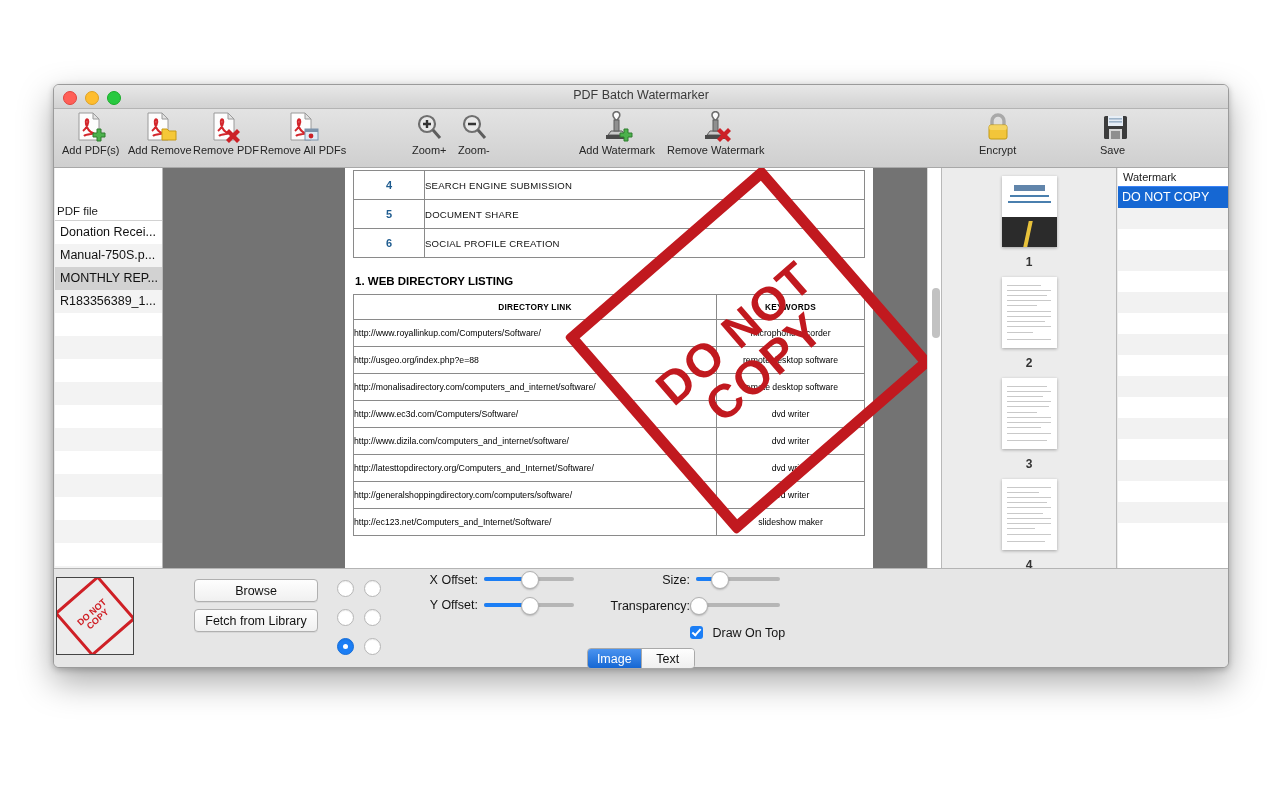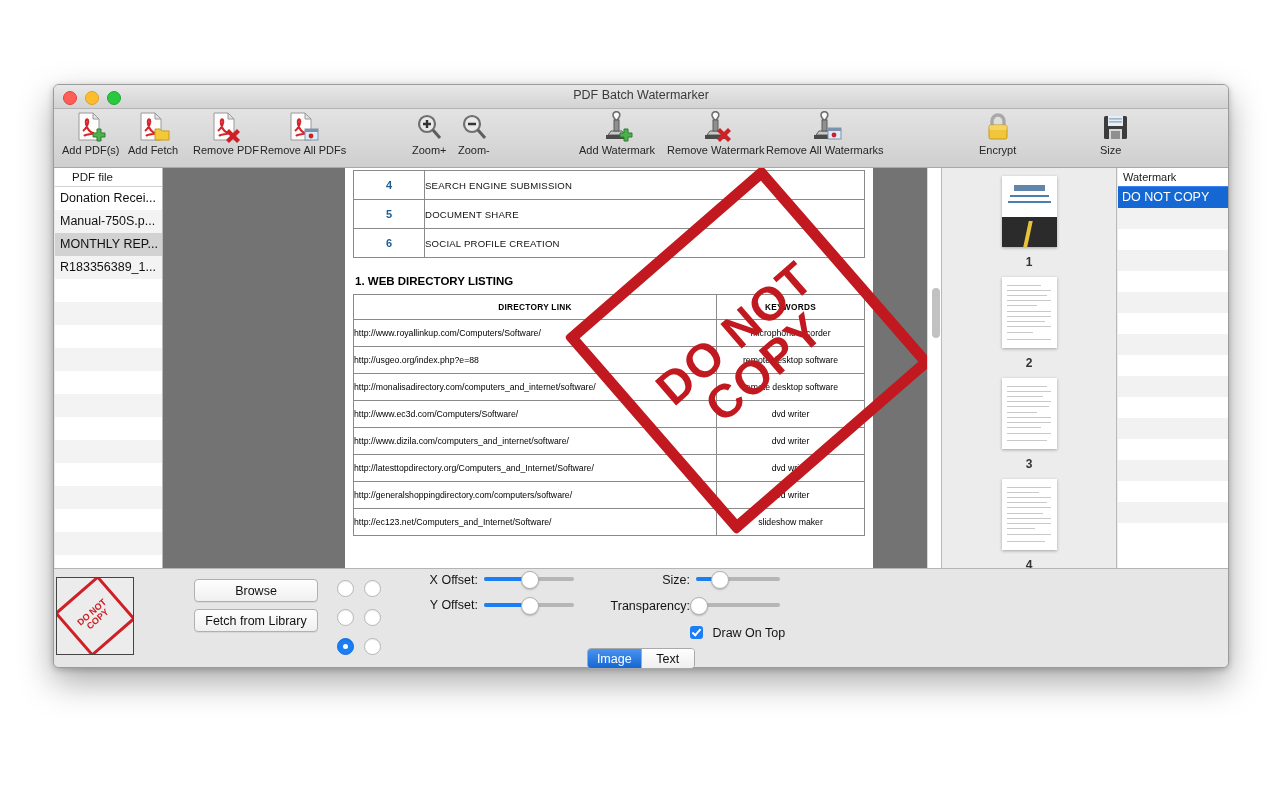--- a/index.html
+++ b/index.html
@@ -42,22 +42,22 @@
   .tb-label{font-size:11px;color:#262626;white-space:nowrap;margin-top:1px;}
   .tb-ico{height:32px;display:flex;align-items:flex-end;justify-content:center;}
   
   .main{position:relative;height:400px;background:#ececec;}
   
   .filelist{
     position:absolute;left:1px;top:0;width:107px;height:400px;
     background:#fff;border-right:1px solid #b9b9b9;overflow:hidden;
   }
   .fl-head{
-    height:18px;line-height:18px;padding-left:17px;font-size:11.5px;color:#1a1a1a;
-    background:#fff;border-bottom:1px solid #d2d2d2;
+    height:18px;line-height:18px;padding-left:2px;font-size:11.5px;color:#1a1a1a;
+    background:#fff;border-bottom:1px solid #d2d2d2;margin-top:34px;
   }
   .fl-row{
     height:23px;line-height:23px;padding-left:5px;font-size:12.5px;color:#111;
     white-space:nowrap;overflow:hidden;
   }
   .fl-row.alt{background:#f3f3f3;}
   .fl-row.sel{background:#d2d2d2;}
   
   .viewer{
     position:absolute;left:109px;top:0;right:285px;height:400px;background:#737373;
@@ -233,21 +233,21 @@
 
     <div class="tb-item" style="left:74px;">
       <div class="tb-ico">
         <svg width="34" height="32" viewBox="0 0 34 32">
           <path d="M5 2h14l6 6v21H5z" fill="#fdfdfd" stroke="#9a9a9a"></path>
           <path d="M19 2l6 6h-6z" fill="#e2e2e2" stroke="#9a9a9a"></path>
           <path d="M9 20c4-3 6-9 5-11s-3 0-2 4 4 8 7 9-7 1-9 3" fill="none" stroke="#d3252b" stroke-width="2.1"></path>
           <path d="M19 18h5l2 2h7v9H19z" fill="#f5c838" stroke="#c79a16"></path>
         </svg>
       </div>
-      <div class="tb-label">Add Fetch</div>
+      <div class="tb-label">Add Remove</div>
     </div>
 
     <div class="tb-item" style="left:139px;">
       <div class="tb-ico">
         <svg width="34" height="32" viewBox="0 0 34 32">
           <path d="M5 2h14l6 6v21H5z" fill="#fdfdfd" stroke="#9a9a9a"></path>
           <path d="M19 2l6 6h-6z" fill="#e2e2e2" stroke="#9a9a9a"></path>
           <path d="M9 20c4-3 6-9 5-11s-3 0-2 4 4 8 7 9-7 1-9 3" fill="none" stroke="#d3252b" stroke-width="2.1"></path>
           <path d="M20 18l4 4 4-4 3 3-4 4 4 4-3 3-4-4-4 4-3-3 4-4-4-4z" fill="#cc2127"></path>
         </svg>
@@ -310,34 +310,20 @@
           <path d="M14 4a3.4 3.4 0 016.8 0c0 2.6-2.1 3-2.3 5h-2.2c-.2-2-2.3-2.4-2.3-5z" fill="#fafafa" stroke="#6d6d6d" stroke-width="1.6"></path>
           <path d="M12 20h11l3 4H9z" fill="#c9c9c9" stroke="#5c5c5c"></path>
           <rect x="7" y="24" width="21" height="4" fill="#4a4a4a"></rect>
           <rect x="15" y="9" width="5" height="11" fill="#8f8f8f" stroke="#5c5c5c"></rect>
           <path d="M22 17l4 4 4-4 3 3-4 4 4 4-3 3-4-4-4 4-3-3 4-4-4-4z" fill="#cc2127"></path>
         </svg>
       </div>
       <div class="tb-label">Remove Watermark</div>
     </div>
 
-    <div class="tb-item" style="left:712px;">
-      <div class="tb-ico">
-        <svg width="36" height="32" viewBox="0 0 36 32">
-          <path d="M14 4a3.4 3.4 0 016.8 0c0 2.6-2.1 3-2.3 5h-2.2c-.2-2-2.3-2.4-2.3-5z" fill="#fafafa" stroke="#6d6d6d" stroke-width="1.6"></path>
-          <path d="M12 20h11l3 4H9z" fill="#c9c9c9" stroke="#5c5c5c"></path>
-          <rect x="7" y="24" width="21" height="4" fill="#4a4a4a"></rect>
-          <rect x="15" y="9" width="5" height="11" fill="#8f8f8f" stroke="#5c5c5c"></rect>
-          <rect x="21" y="17" width="13" height="11" fill="#dfeaf5" stroke="#7c93ab"></rect>
-          <rect x="21" y="17" width="13" height="3" fill="#7c93ab"></rect>
-          <circle cx="27" cy="24" r="2.4" fill="#cc2127"></circle>
-        </svg>
-      </div>
-      <div class="tb-label">Remove All Watermarks</div>
-    </div>
 
     <div class="tb-item" style="left:925px;">
       <div class="tb-ico">
         <svg width="30" height="32" viewBox="0 0 30 32">
           <path d="M9 14v-4a6 6 0 1112 0v4" fill="none" stroke="#a9a9a9" stroke-width="3.4"></path>
           <rect x="6" y="14" width="18" height="14" rx="2" fill="#f2c53a" stroke="#c39a14"></rect>
           <rect x="6" y="14" width="18" height="5" rx="2" fill="#f7da72" opacity=".7"></rect>
         </svg>
       </div>
       <div class="tb-label">Encrypt</div>
@@ -347,21 +333,21 @@
       <div class="tb-ico">
         <svg width="30" height="32" viewBox="0 0 30 32">
           <rect x="4" y="5" width="23" height="23" rx="1.6" fill="#3c3c3c"></rect>
           <rect x="8" y="5" width="15" height="10" fill="#e7eef6"></rect>
           <rect x="9" y="7" width="13" height="1.6" fill="#9eb4c9"></rect>
           <rect x="9" y="10" width="13" height="1.6" fill="#9eb4c9"></rect>
           <rect x="9" y="18" width="13" height="10" fill="#d7d7d7"></rect>
           <rect x="11" y="20" width="9" height="8" fill="#8f8f8f"></rect>
         </svg>
       </div>
-      <div class="tb-label">Size</div>
+      <div class="tb-label">Save</div>
     </div>
   </div>
 
   <div class="main">
 
     <div class="filelist">
       <div class="fl-head">PDF file</div>
       <div class="fl-row">Donation Recei...</div>
       <div class="fl-row alt">Manual-750S.p...</div>
       <div class="fl-row sel">MONTHLY REP...</div>

